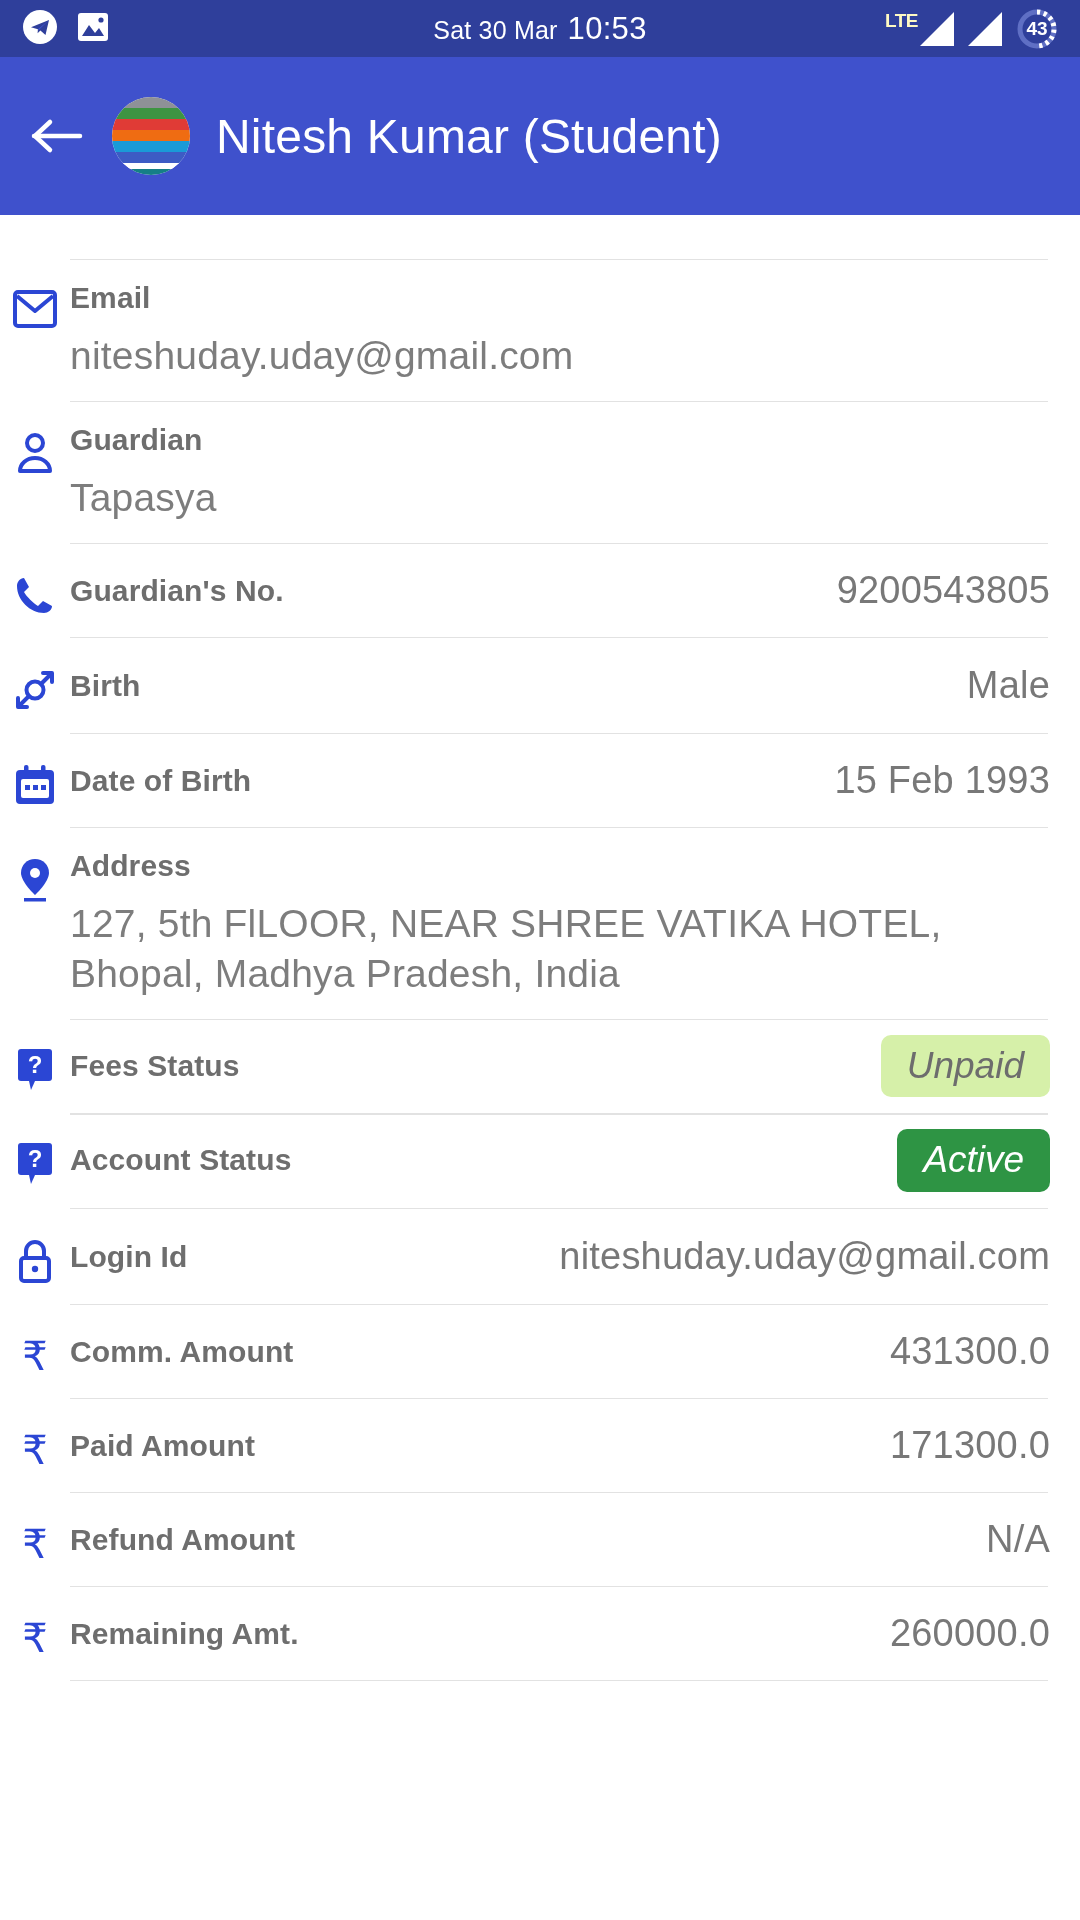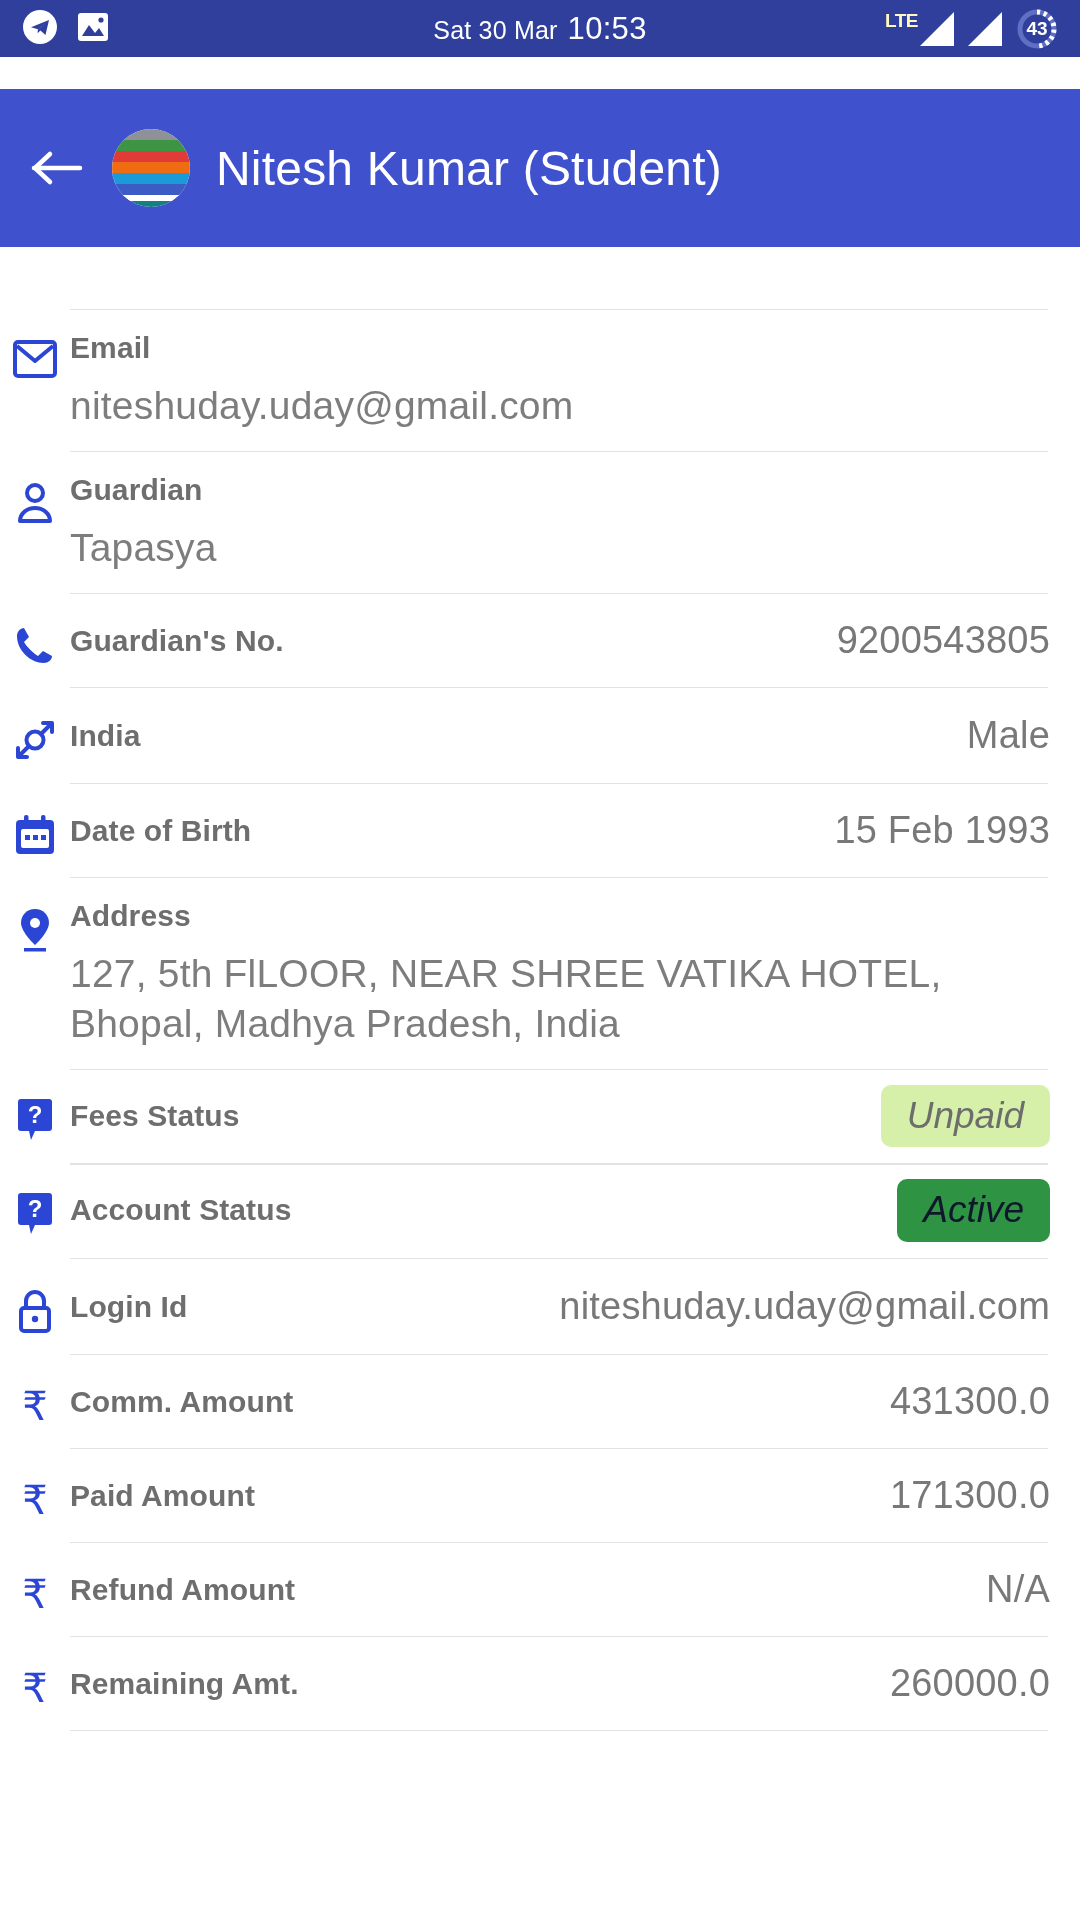--- a/index.html
+++ b/index.html
@@ -12,21 +12,20 @@
     overflow: hidden;
   }
 
   .phone {
     position: relative;
     width: 1080px;
     height: 1920px;
     background: #ffffff;
     display: flex;
     flex-direction: column;
-    gap: 32px;
   }
 
   
   .status-bar {
     height: 57px;
     background: #2f3f9b;
     display: flex;
     align-items: center;
     padding: 0 22px;
     flex: 0 0 auto;
@@ -117,21 +116,21 @@
     font-weight: 400;
     letter-spacing: .2px;
     white-space: nowrap;
   }
 
   
   .content {
     flex: 1 1 auto;
     background: #ffffff;
     overflow: hidden;
-    padding-top: 30px;
+    padding-top: 44px;
   }
 
   .row {
     position: relative;
     padding: 0 30px 0 0;
   }
   .row::before {
     content: "";
     position: absolute;
     top: 0; left: 70px; right: 32px;
@@ -197,21 +196,21 @@
     display: inline-block;
     border-radius: 10px;
     padding: 10px 26px;
     font-size: 37px;
     font-weight: 400;
     line-height: 1.15;
     white-space: nowrap;
     font-style: italic;
   }
   .badge-unpaid { background: #d6f0a9; color: #6d6d6d; }
-  .badge-active { background: #2e9444; color: #0f172a; }
+  .badge-active { background: #2e9444; color: #ffffff; }
 
   .row-badge .row-inner { padding-top: 16px; padding-bottom: 16px; }
 
   .rupee {
     color: #2b46d4;
     font-size: 40px;
     font-weight: 400;
     line-height: 1;
     font-family: "DejaVu Sans", sans-serif;
   }
@@ -339,21 +338,21 @@
         <div class="icon-cell">
           <svg width="46" height="46" viewBox="0 0 46 46">
             <circle cx="23" cy="23" r="8.5" fill="none" stroke="#2b46d4" stroke-width="4"></circle>
             <path d="M29 17 L39 7" stroke="#2b46d4" stroke-width="4" stroke-linecap="round"></path>
             <path d="M31 6 H40 V15" fill="none" stroke="#2b46d4" stroke-width="4" stroke-linecap="round" stroke-linejoin="round"></path>
             <path d="M17 29 L7 39" stroke="#2b46d4" stroke-width="4" stroke-linecap="round"></path>
             <path d="M15 40 H6 V31" fill="none" stroke="#2b46d4" stroke-width="4" stroke-linecap="round" stroke-linejoin="round"></path>
           </svg>
         </div>
         <div class="body-cell">
-          <span class="label">India</span>
+          <span class="label">Birth</span>
           <span class="value">Male</span>
         </div>
       </div>
     </div>
 
     <div class="row row-single">
       <div class="row-inner">
         <div class="icon-cell">
           <svg width="42" height="44" viewBox="0 0 42 44">
             <rect x="10" y="2" width="4.5" height="9" rx="2" fill="#2b46d4"></rect>

